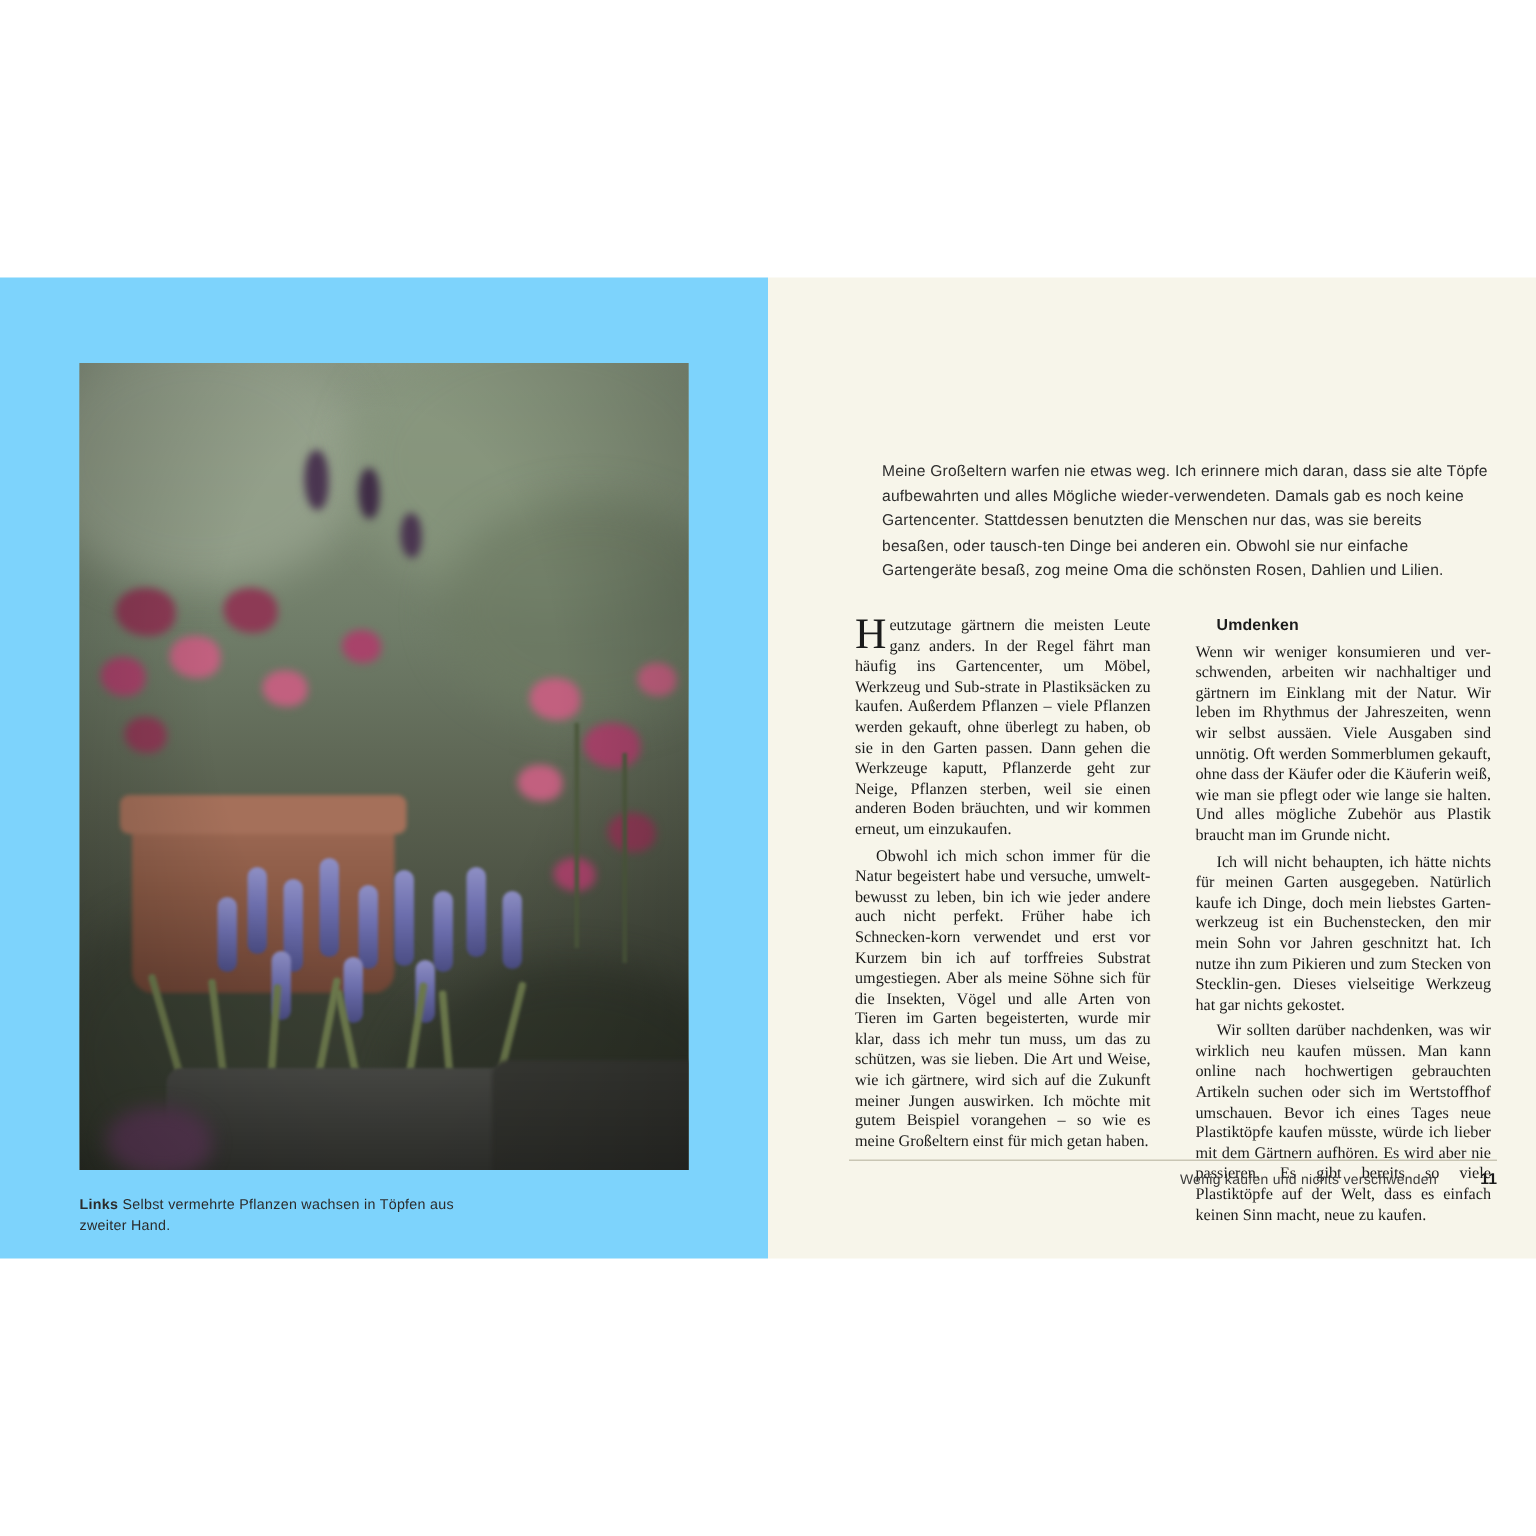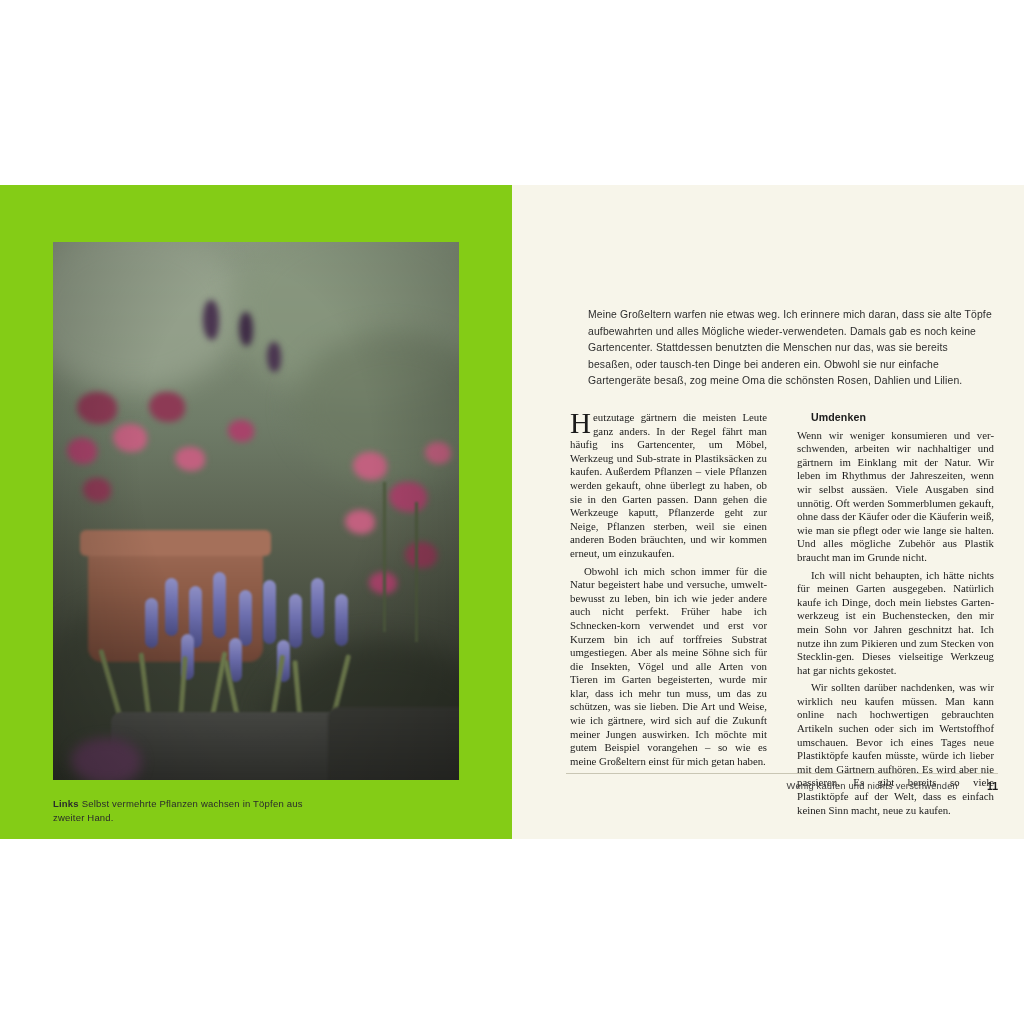--- a/index.html
+++ b/index.html
@@ -17,21 +17,21 @@
     top: 185px;
     width: 1024px;
     height: 654px;
     display: flex;
   }
 
   
   .page-left {
     width: 512px;
     height: 654px;
-    background: #84cc16;
+    background: #7dd3fc;
     position: relative;
   }
 
   .photo-frame {
     position: absolute;
     left: 53px;
     top: 57px;
     width: 406px;
     height: 538px;
     overflow: hidden;

